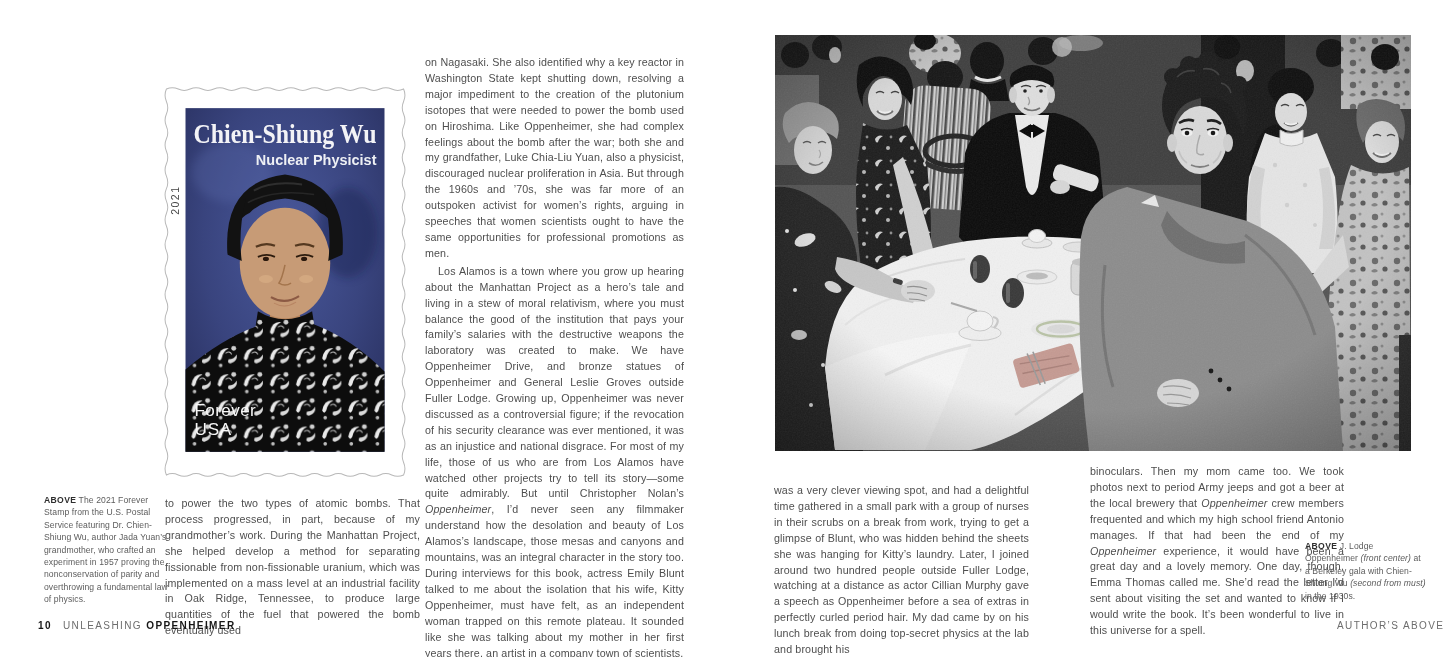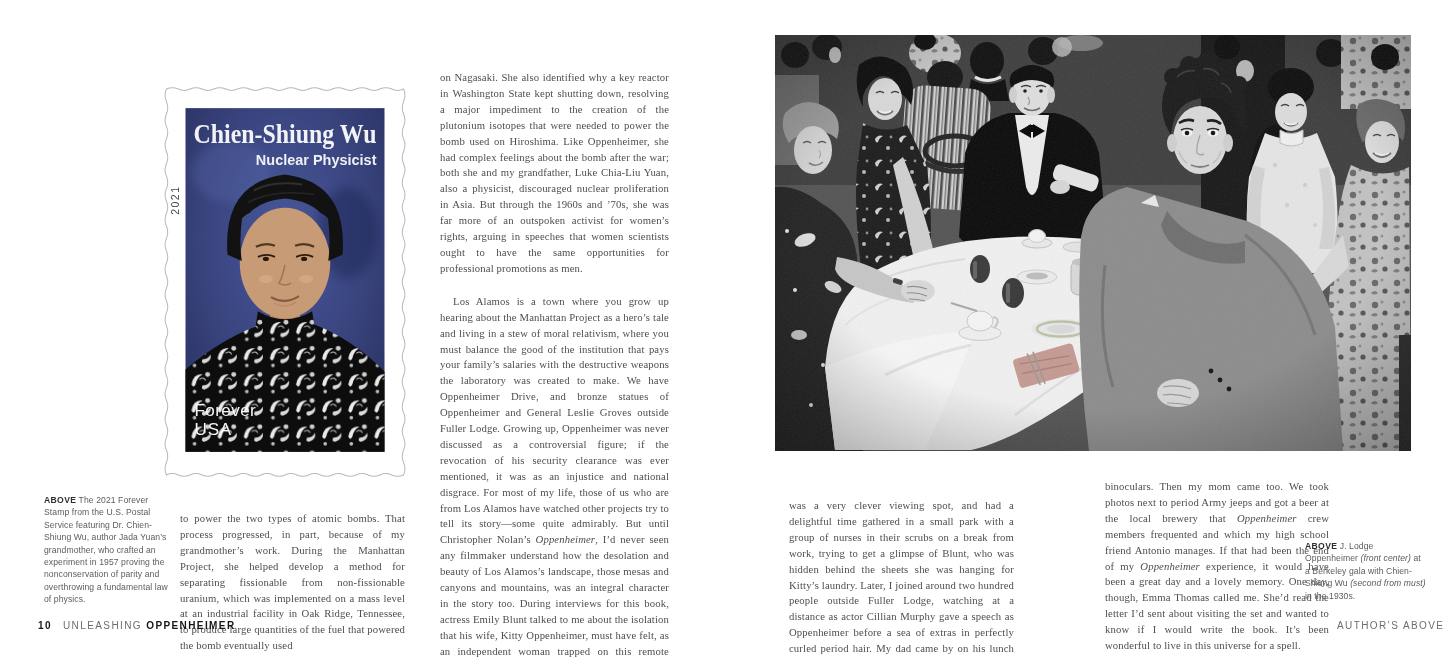--- a/index.html
+++ b/index.html
@@ -2,21 +2,21 @@
 <html><head>
 <meta charset="utf-8">
 <style>
   html,body{margin:0;padding:0;background:#ffffff;}
   body{width:1445px;height:657px;position:relative;overflow:hidden;
        font-family:"Liberation Sans",sans-serif;color:#4d4d4d;}
   .abs{position:absolute;}
   
   .bodycol{font-size:10.7px;line-height:15.9px;text-align:justify;
            letter-spacing:.012em;color:#4e4e4e;}
-  .bodycol p{margin:17px;font-family:Liberation Serif, serif;}
+  .bodycol p{margin:2px;}
   .bodycol p.indent{text-indent:13px;}
   .bodycol i{font-style:italic;}
   
   .caption{font-size:8.6px;line-height:12.4px;color:#5c5c5c;letter-spacing:.01em;}
   .caption .cap-label{font-weight:700;color:#2e2e2e;letter-spacing:.04em;}
   .caption i{}
   
   .footer{font-size:10px;letter-spacing:.14em;color:#6d6d6d;white-space:nowrap;}
   .footer .strong{font-weight:700;color:#161616;}
   .footer-left{left:38px;top:620px;}

